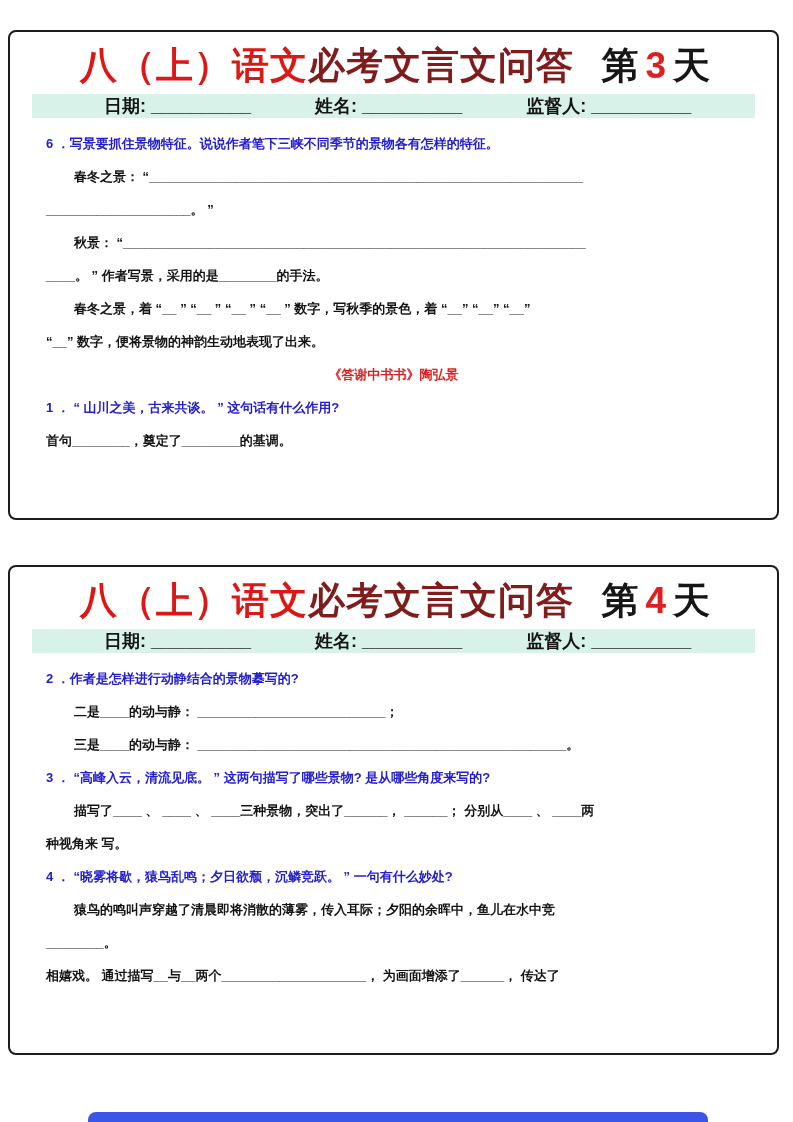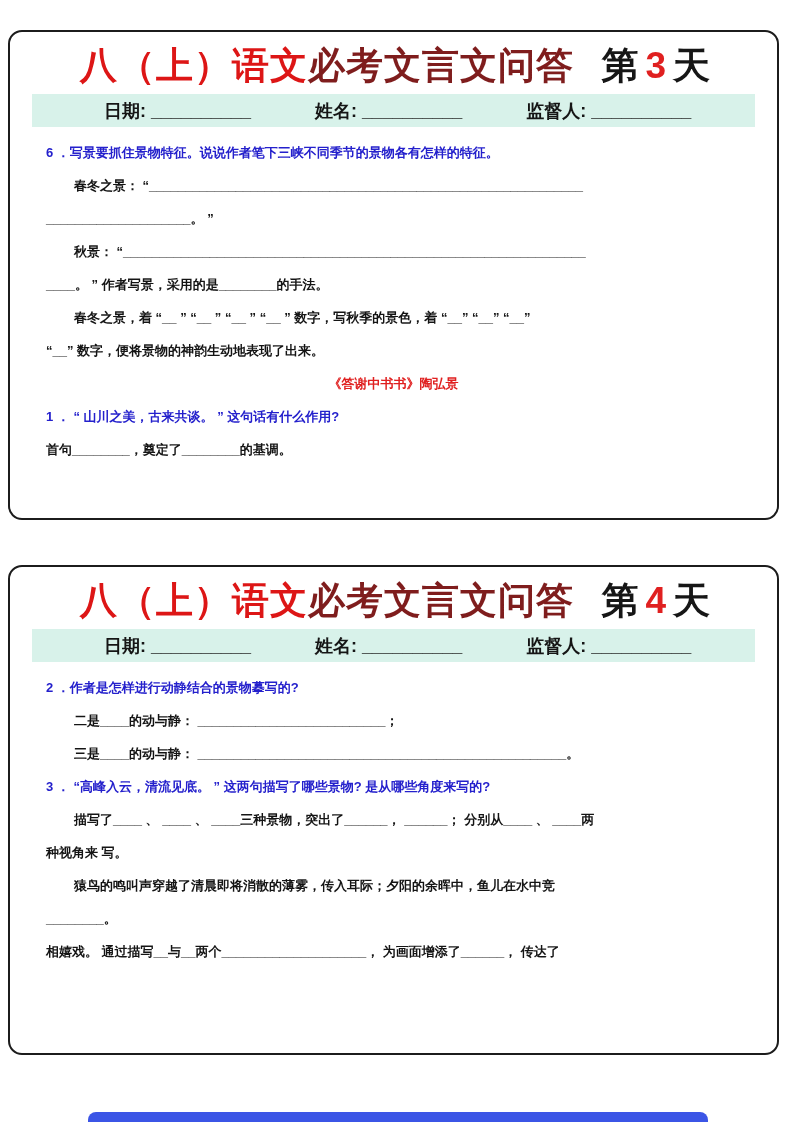--- a/index.html
+++ b/index.html
@@ -3,37 +3,37 @@
 <meta charset="utf-8">
 <style>
   html,body{margin:0;padding:0;}
   body{
     width:793px;height:1122px;position:relative;background:#ffffff;
     font-family:"Liberation Sans","DejaVu Sans",sans-serif;
     -webkit-font-smoothing:antialiased;color:#111;
   }
   .card{
     position:absolute;left:8px;width:771px;height:490px;
-    border:2px solid #1c1c1c;border-radius:14px;background:#ffffff;
+    border:2px solid #1c1c1c;border-radius:8px;background:#ffffff;
     box-sizing:border-box;overflow:hidden;
   }
   .card.first{top:30px;}
   .card.second{top:565px;}
   .card-title{
     display:flex;align-items:flex-end;
     padding:12px 66px 0 70px;
     font-size:37px;font-weight:bold;letter-spacing:1px;line-height:44px;
     white-space:nowrap;
   }
   .t-red{color:#dd1616;}
   .t-blue{color:#7f1d1d;}
   .day{margin-left:auto;color:#161616;display:flex;align-items:flex-end;}
   .day .num{color:#e02020;padding:0 6px;}
   .info-bar{
-    margin:6px 22px 0 22px;height:33px;background:#d8f2ea;
+    margin:6px 22px 0 22px;height:24px;background:#d8f2ea;
     display:flex;align-items:center;
     font-size:18px;font-weight:bold;color:#151515;
     padding-left:72px;box-sizing:border-box;gap:64px;white-space:nowrap;
   }
   .content{
     padding:9px 36px 0 36px;
     font-size:13px;font-weight:600;line-height:33px;color:#141414;
   }
   .line{white-space:nowrap;}
   .q{color:#2420cc;}
@@ -91,19 +91,20 @@
     <span>姓名: __________</span>
     <span>监督人: __________</span>
   </div>
   <div class="content">
     <div class="line q">2 ．作者是怎样进行动静结合的景物摹写的?</div>
     <div class="line indent">二是____的动与静： __________________________；</div>
     <div class="line indent">三是____的动与静： ___________________________________________________。</div>
     <div class="line q">3 ． “高峰入云，清流见底。 ” 这两句描写了哪些景物? 是从哪些角度来写的?</div>
     <div class="line indent">描写了____ 、 ____ 、 ____三种景物，突出了______， ______； 分别从____ 、 ____两</div>
     <div class="line">种视角来 写。</div>
+    <div class="line q">4 ． “晓雾将歇，猿鸟乱鸣；夕日欲颓，沉鳞竞跃。 ” 一句有什么妙处?</div>
     <div class="line indent">猿鸟的鸣叫声穿越了清晨即将消散的薄雾，传入耳际；夕阳的余晖中，鱼儿在水中竞</div>
     <div class="line">________。</div>
     <div class="line">相嬉戏。 通过描写__与__两个____________________， 为画面增添了______， 传达了</div>
   </div>
 </div>
 
 <div class="next-card-peek"></div>
 
 </body></html>

